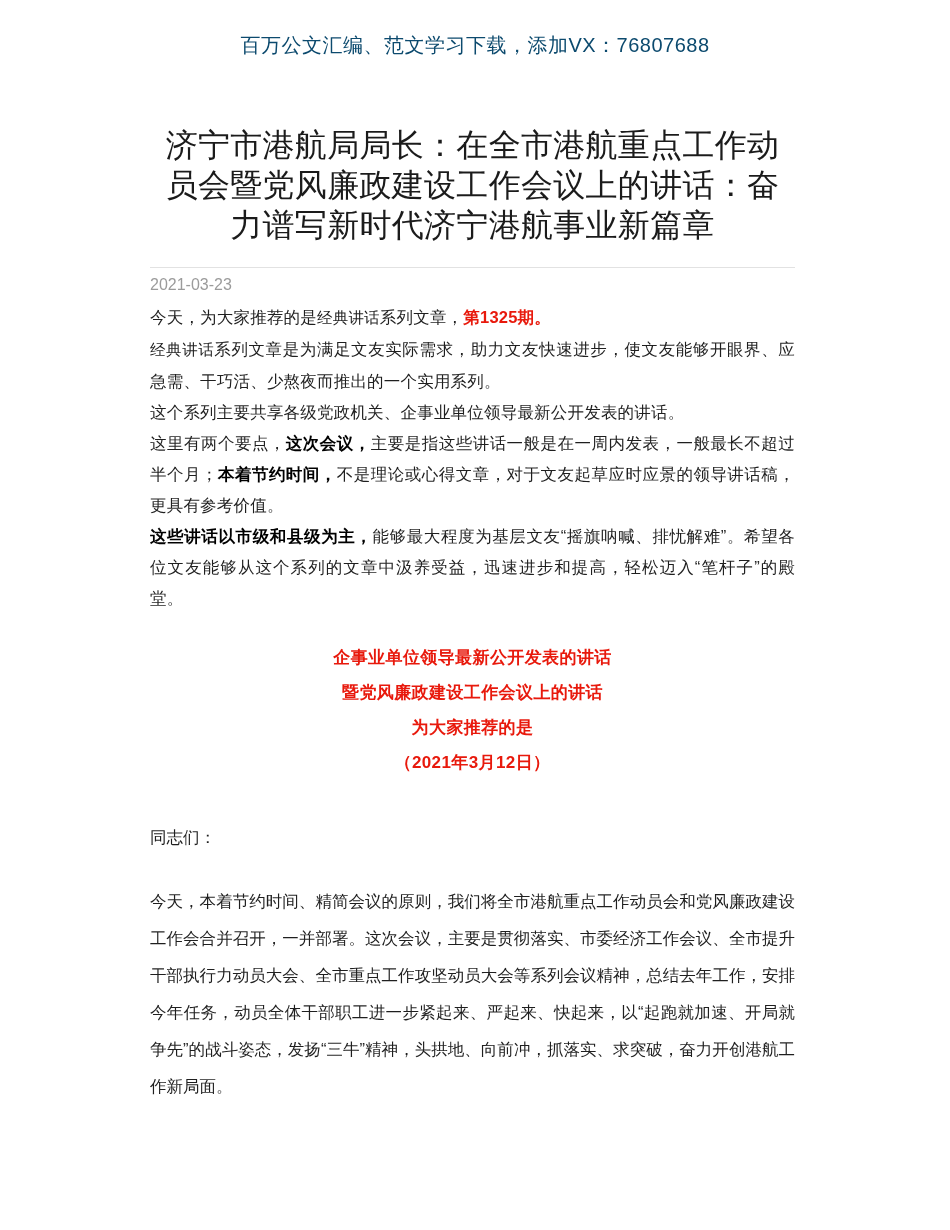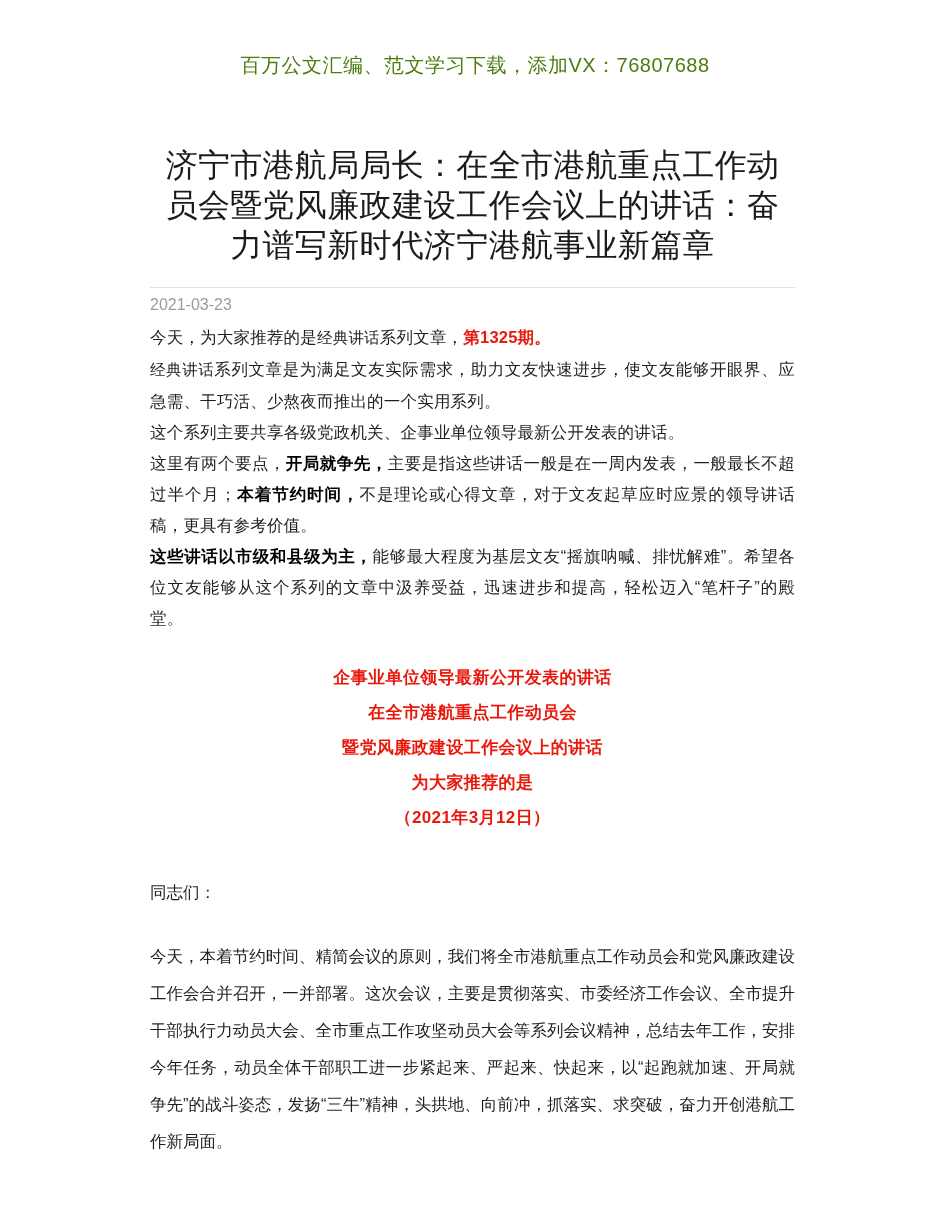--- a/index.html
+++ b/index.html
@@ -17,24 +17,24 @@
   .page {
     position: relative;
     width: 950px;
     min-height: 1230px;
     box-sizing: border-box;
     padding: 0;
     background: #ffffff;
   }
   .promo-banner {
     text-align: center;
-    color: #4d7c0f;
+    color: #0c4a6e;
     font-size: 20px;
     letter-spacing: 0.5px;
-    padding-top: 52px;
+    padding-top: 32px;
     padding-bottom: 4px;
     font-family: "Liberation Sans", sans-serif;
   }
   .content {
     padding: 0 155px 0 150px;
   }
   .doc-title {
     font-size: 32px;
     line-height: 40px;
     color: #1b1b1b;
@@ -126,30 +126,29 @@
 
     <p class="body-p">
       <span class="serif-inline">经典讲话</span><span>系列文章是为满足文友实际需求，助力文友快速进步，使文友能够开眼界、应急需、干巧活、少熬夜而推出的一个实用系列。</span>
     </p>
 
     <p class="body-p">
       <span>这个系列主要共享各级党政机关、企事业单位领导最新公开发表的讲话。</span>
     </p>
 
     <p class="body-p">
-      <span>这里有两个要点，</span><span class="bold">开局就争先，</span><span>主要是指这些讲话一般是在一周内发表，一般最长不超过半个月；</span><span class="bold">本着节约时间，</span><span>不是理论或心得文章，对于文友起草应时应景的领导讲话稿，更具有参考价值。</span>
+      <span>这里有两个要点，</span><span class="bold">这次会议，</span><span>主要是指这些讲话一般是在一周内发表，一般最长不超过半个月；</span><span class="bold">本着节约时间，</span><span>不是理论或心得文章，对于文友起草应时应景的领导讲话稿，更具有参考价值。</span>
     </p>
 
     <p class="body-p">
       <span class="bold">这些讲话以市级和县级为主，</span><span>能够最大程度为基层文友“摇旗呐喊、排忧解难”。希望各位文友能够从这个系列的文章中汲养受益，迅速进步和提高，轻松迈入“笔杆子”的殿堂。</span>
     </p>
 
     <div class="heading-block">
       <div class="center-red">企事业单位领导最新公开发表的讲话</div>
-      <div class="center-red">在全市港航重点工作动员会</div>
       <div class="center-red">暨党风廉政建设工作会议上的讲话</div>
       <div class="center-red">为大家推荐的是</div>
       <div class="center-red">（2021年3月12日）</div>
     </div>
 
     <div class="gap-lg"></div>
 
     <div class="salutation">同志们：</div>
 
     <div class="gap-md"></div>

